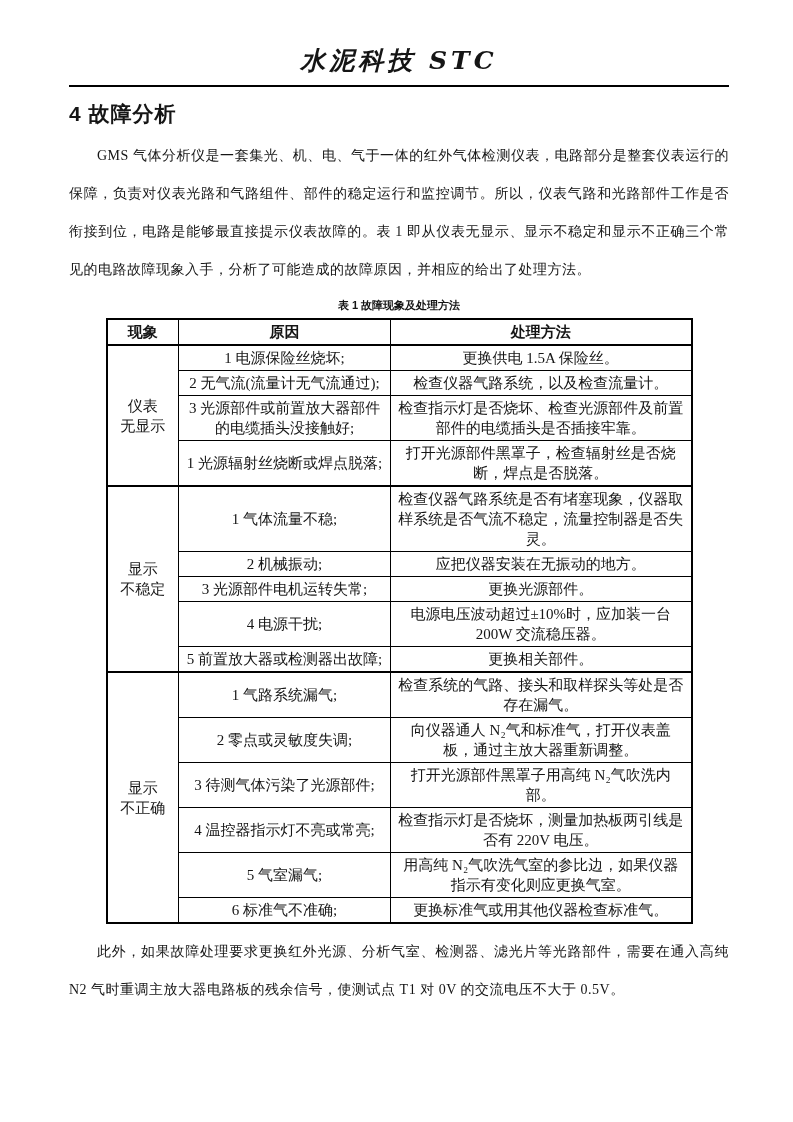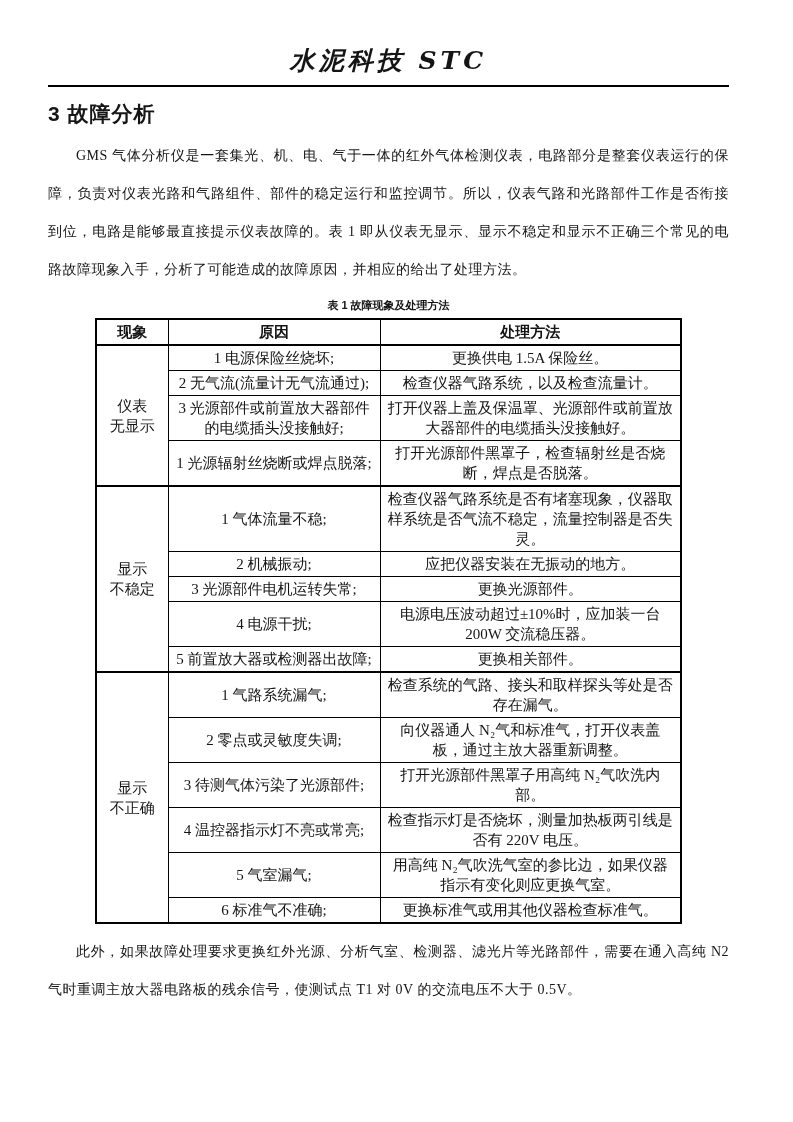--- a/index.html
+++ b/index.html
@@ -5,21 +5,21 @@
   html, body { margin: 0; padding: 0; background: #ffffff; }
   .page {
     position: relative;
     width: 793px;
     height: 1122px;
     margin: 0 auto;
     background: #ffffff;
     color: #151515;
     font-family: "Liberation Serif", "DejaVu Serif", serif;
     box-sizing: border-box;
-    padding: 46px 64px 0 48px;
+    padding: 46px 64px 0 69px;
     overflow: hidden;
   }
   .journal-title {
     text-align: center;
     font-family: "DejaVu Serif", serif;
     font-style: italic;
     font-weight: 600;
     font-size: 25px;
     letter-spacing: 4px;
     line-height: 30px;
@@ -112,21 +112,21 @@
   }
 </style>
 </head>
 <body>
 
 <div class="page">
 
   <div class="journal-title">水泥科技 STC</div>
   <div class="header-rule"></div>
 
-  <div class="section-heading">3 故障分析</div>
+  <div class="section-heading">4 故障分析</div>
 
   <p class="body-para">GMS 气体分析仪是一套集光、机、电、气于一体的红外气体检测仪表，电路部分是整套仪表运行的保障，负责对仪表光路和气路组件、部件的稳定运行和监控调节。所以，仪表气路和光路部件工作是否衔接到位，电路是能够最直接提示仪表故障的。表 1 即从仪表无显示、显示不稳定和显示不正确三个常见的电路故障现象入手，分析了可能造成的故障原因，并相应的给出了处理方法。</p>
 
   <div class="table-caption">表 1 故障现象及处理方法</div>
 
   <table class="fault-table">
     <colgroup>
       <col style="width:72px">
       <col style="width:212px">
       <col style="width:301px">
@@ -143,21 +143,21 @@
 无显示</td>
         <td>1 电源保险丝烧坏;</td>
         <td>更换供电 1.5A 保险丝。</td>
       </tr>
       <tr>
         <td>2 无气流(流量计无气流通过);</td>
         <td>检查仪器气路系统，以及检查流量计。</td>
       </tr>
       <tr>
         <td>3 光源部件或前置放大器部件的电缆插头没接触好;</td>
-        <td>打开仪器上盖及保温罩、光源部件或前置放大器部件的电缆插头没接触好。</td>
+        <td>检查指示灯是否烧坏、检查光源部件及前置部件的电缆插头是否插接牢靠。</td>
       </tr>
       <tr>
         <td>1 光源辐射丝烧断或焊点脱落;</td>
         <td>打开光源部件黑罩子，检查辐射丝是否烧断，焊点是否脱落。</td>
       </tr>
 
       <tr class="group-start">
         <td class="phenomenon-cell" rowspan="5">显示
 不稳定</td>
         <td>1 气体流量不稳;</td>

